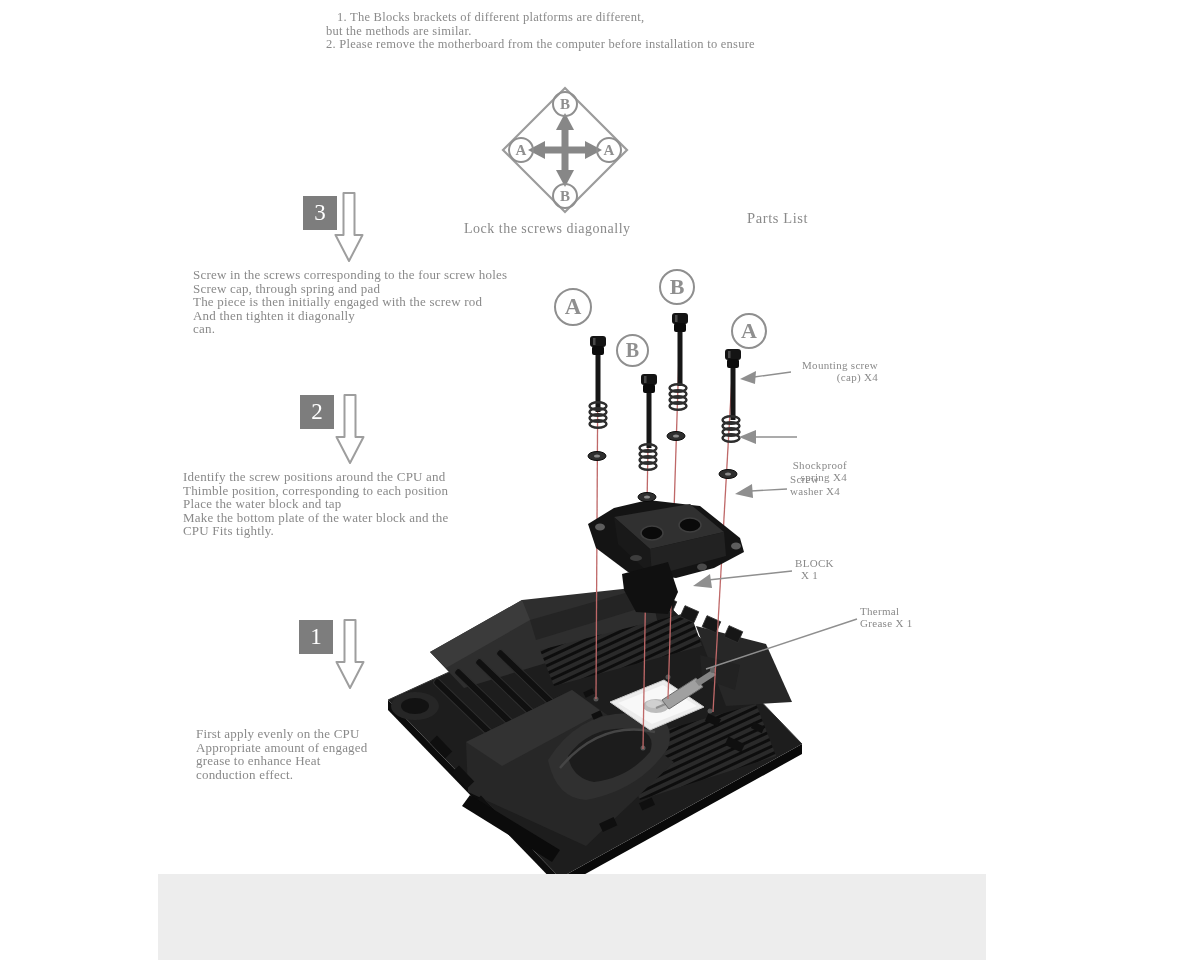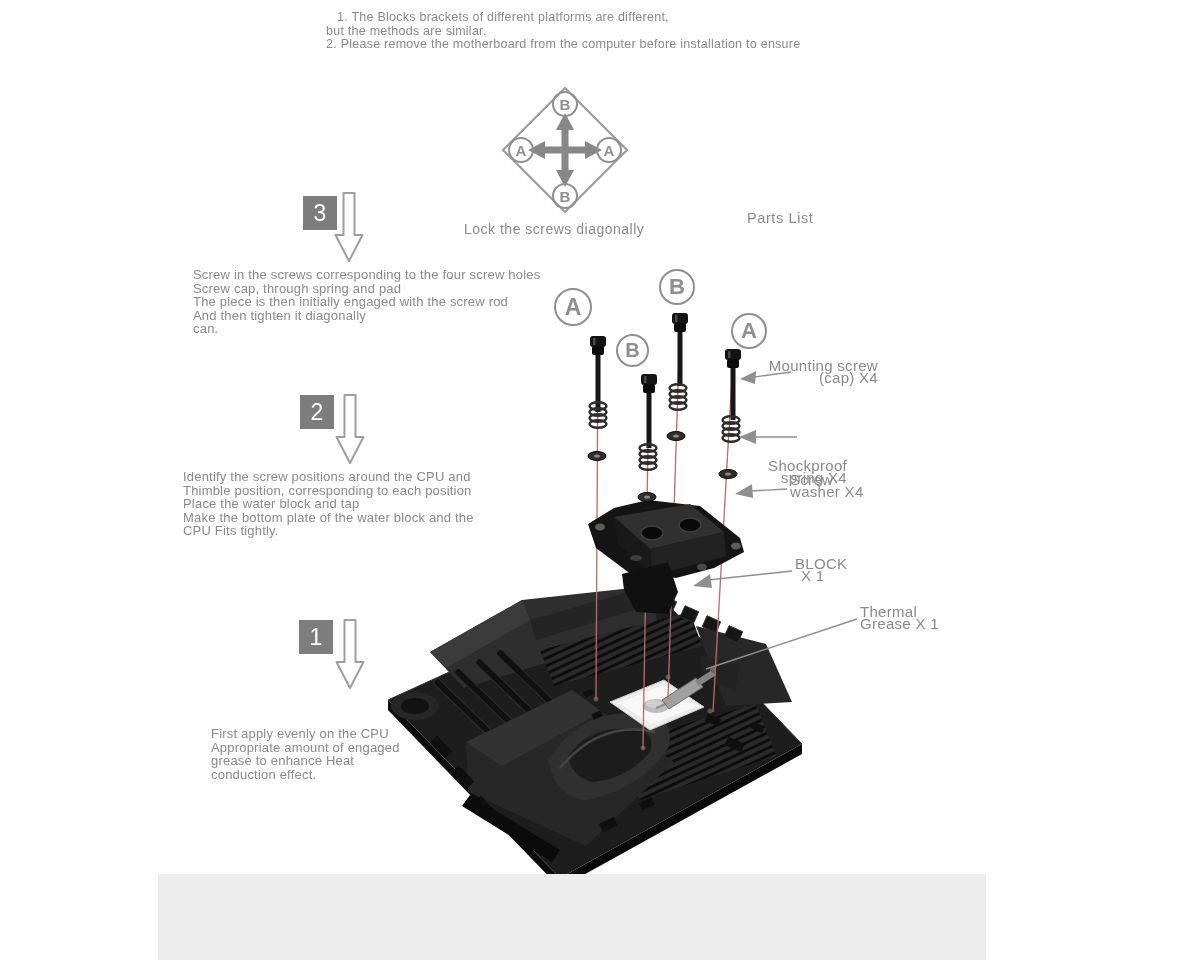--- a/index.html
+++ b/index.html
@@ -1,38 +1,38 @@
 <!DOCTYPE html>
 <html><head>
 <meta charset="utf-8">
 <style>
   html,body{margin:0;padding:0;background:#fff;}
   .canvas{
     position:relative;width:1200px;height:960px;background:#ffffff;overflow:hidden;
-    font-family:Liberation Sans, sans-serif;color:#8a8a8a;
+    font-family:Liberation Serif, serif;color:#8a8a8a;
   }
   .canvas svg.layer{position:absolute;left:0;top:0;}
   .txt{position:absolute;white-space:nowrap;}
   .notes{left:326px;top:11px;font-size:12.5px;line-height:13.6px;letter-spacing:.25px;}
   .notes div:nth-child(1){padding-left:11px;}
   .notes div:nth-child(4){padding-left:10px;}
   .caption{left:464px;top:221px;font-size:14px;letter-spacing:.5px;}
   .parts-title{left:747px;top:210px;font-size:14.5px;letter-spacing:.6px;}
   .step-badge{
     position:absolute;width:34px;height:34px;background:#7d7d7d;color:#fff;
     display:flex;align-items:center;justify-content:center;font-size:23px;
   }
   .step-text{position:absolute;font-size:13px;line-height:13.6px;letter-spacing:.2px;}
   .circle-letter{
     position:absolute;border:2.5px solid #8f8f8f;border-radius:50%;color:#8f8f8f;
     display:flex;align-items:center;justify-content:center;font-weight:600;box-sizing:border-box;
     background:transparent;
   }
   .d-letter{border-width:2px;font-weight:600;}
-  .part-label{position:absolute;font-size:15px;line-height:11.5px;letter-spacing:.3px;}
+  .part-label{position:absolute;font-size:11px;line-height:11.5px;letter-spacing:.3px;}
   .ra{text-align:right;}
   .footer{position:absolute;left:158px;top:874px;width:828px;height:86px;background:#ededed;}
 </style>
 </head>
 <body>
 
 <div class="canvas">
 
   <svg class="layer" width="1200" height="960" viewBox="0 0 1200 960">
     <defs>
@@ -263,21 +263,21 @@
     <div>And then tighten it diagonally</div>
     <div>can.</div>
   </div>
   <div class="step-text" style="left:183px;top:470px;">
     <div>Identify the screw positions around the CPU and</div>
     <div>Thimble position, corresponding to each position</div>
     <div>Place the water block and tap</div>
     <div>Make the bottom plate of the water block and the</div>
     <div>CPU Fits tightly.</div>
   </div>
-  <div class="step-text" style="left:211px;top:727px;">
+  <div class="step-text" style="left:196px;top:727px;">
     <div>First apply evenly on the CPU</div>
     <div>Appropriate amount of engaged</div>
     <div>grease to enhance Heat</div>
     <div>conduction effect.</div>
   </div>
 
   <div class="circle-letter" style="left:554px;top:288px;width:38px;height:38px;font-size:23px;">A</div>
   <div class="circle-letter" style="left:659px;top:269px;width:36px;height:36px;font-size:22px;">B</div>
   <div class="circle-letter" style="left:616px;top:334px;width:33px;height:33px;font-size:20px;">B</div>
   <div class="circle-letter" style="left:731px;top:313px;width:36px;height:36px;font-size:22px;">A</div>

